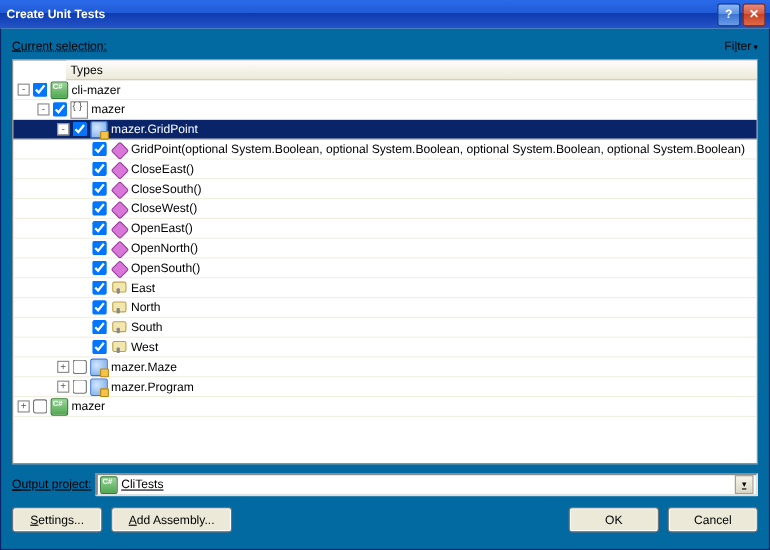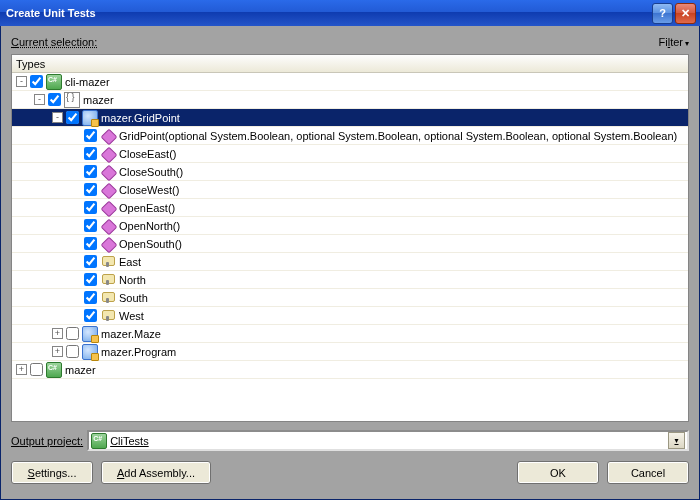--- a/index.html
+++ b/index.html
@@ -5,28 +5,28 @@
   * { box-sizing: border-box; font-family: "Tahoma", "Segoe UI", sans-serif; font-size: 11px; }
   html, body { margin:0; padding:0; width:700px; height:500px; background:#ece9d8; overflow:hidden; }
   .titlebar { height:26px; background: linear-gradient(to bottom,#0a246a 0%,#3a6ea5 8%,#0a246a 100%);
               background:linear-gradient(to bottom,#2a5fcd,#1b3f9e);
               color:white; display:flex; align-items:center; padding:0 4px; }
   .titlebar { background: linear-gradient(to bottom, #2a6ae9, #225bd6 45%, #0e3bb0 46%, #2455c9); }
   .titlebar .title { font-weight:bold; padding-left:2px; flex:1; }
   .winbtn { width:21px; height:21px; margin-left:2px; background:linear-gradient(to bottom,#e9897a,#d65c42 45%,#c7401f 46%,#e06a4a);
             border:1px solid #8f2a0a; border-radius:3px; color:white; text-align:center; line-height:18px; font-weight:bold; font-family:Arial;}
   .helpbtn { background:linear-gradient(to bottom,#8fbaf3,#5e94e3 45%,#3a72cf 46%,#6a9de8); border:1px solid #1a3f8f; }
-  .body { position:absolute; top:26px; left:0; right:0; bottom:0; background:#a3a3a3; border:1px solid #0a246a; border-top:0; padding:10px 10px 8px 10px; }
+  .body { position:absolute; top:26px; left:0; right:0; bottom:0; background:#0369a1; border:1px solid #0a246a; border-top:0; padding:10px 10px 8px 10px; }
   .rowtop { display:flex; align-items:center; margin-bottom:6px; }
   .cs-label { text-decoration:underline dotted; }
   .cs-label .u { text-decoration:underline; }
   .filter { margin-left:auto; cursor:pointer; }
   .filter .u { text-decoration:underline; }
   .caret { font-size:8px; margin-left:2px; }
-  .grid { border:1px solid #848484; background:white; height:368px; position:relative; }
+  .grid { border:1px solid #848484; background:white; height:368px; position:relative;padding-left:48px; }
   .types-header { height:18px; background:linear-gradient(to bottom,#fdfdfd,#ece9d8); border-bottom:1px solid #c9c6b8; padding-left:4px; line-height:18px; }
   .tree { position:absolute; top:18px; left:0; right:0; bottom:0; overflow:auto; }
   .node { display:flex; align-items:center; height:18px; white-space:nowrap; }
   .node.sel { background:#0a246a; color:white; }
   .ind { display:inline-block; }
   .exp { width:11px; height:11px; border:1px solid #858585; text-align:center; line-height:9px; font-size:9px; margin-right:3px; background:white; color:#555; cursor:pointer;}
   .exp.none { border-color:transparent; background:transparent; color:transparent; }
   .cb { width:13px; height:13px; margin:0 3px 0 0; }
   .icon { width:16px; height:16px; margin-right:3px; flex-shrink:0; }
   .label { padding-right:6px; }

